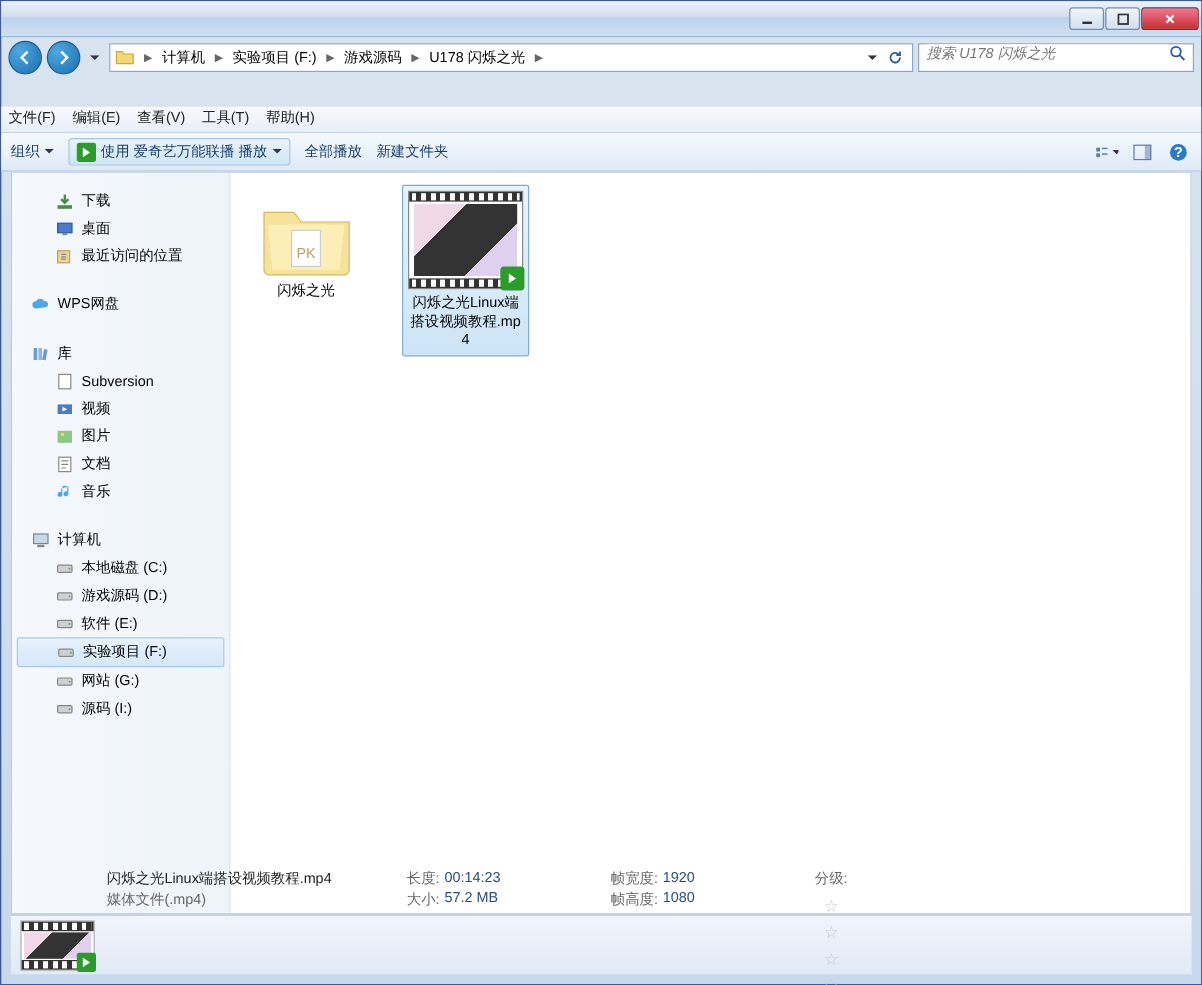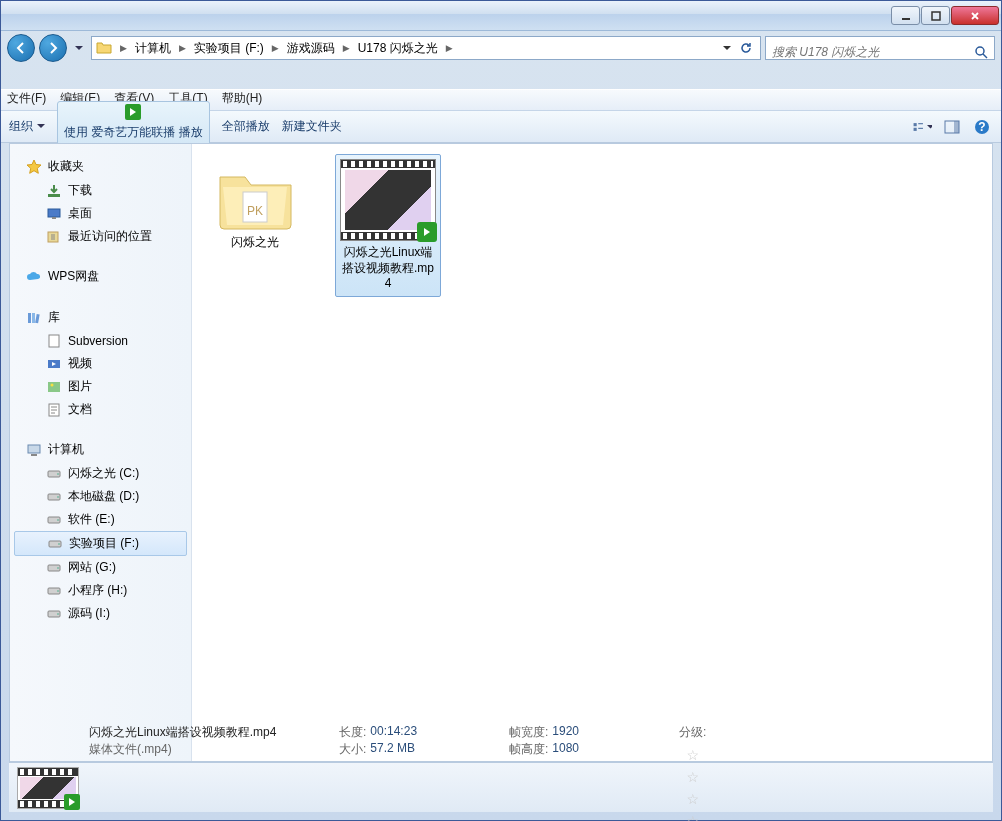--- a/index.html
+++ b/index.html
@@ -12,27 +12,27 @@
 .navbar { height: 34px; display: flex; align-items: center; padding: 2px 6px; gap: 4px; }
 .nav-btn { width: 28px; height: 28px; border-radius: 50%; background: radial-gradient(circle at 30% 30%, #4fa8e0, #1a6fb0); border: 1px solid #1a5a8e; display: flex; align-items: center; justify-content: center; cursor: pointer; }
 .nav-btn svg { width: 14px; height: 14px; fill: white; }
 .nav-dropdown { width: 16px; height: 20px; display: flex; align-items: center; justify-content: center; cursor: pointer; }
 .breadcrumb { flex: 1; height: 24px; background: white; border: 1px solid #8ca8c8; display: flex; align-items: center; padding: 0 2px; overflow: hidden; }
 .bc-icon { width: 20px; height: 20px; display: flex; align-items: center; justify-content: center; }
 .bc-sep { padding: 0 6px; color: #666; font-size: 9px; }
 .bc-item { padding: 0 2px; cursor: pointer; white-space: nowrap; }
 .bc-right { margin-left: auto; display: flex; align-items: center; padding-right: 4px; gap: 3px; }
 .bc-arrow-btn { width: 16px; height: 20px; display: flex; align-items: center; justify-content: center; cursor: pointer; }
-.searchbox { width: 230px; height: 24px; background: white; border: 1px solid #8ca8c8; display: flex; align-items: flex-end; padding: 0 6px; }
+.searchbox { width: 230px; height: 24px; background: white; border: 1px solid #8ca8c8; display: flex; align-items: flex-start; padding: 0 6px; }
 .searchbox input { flex: 1; border: none; outline: none; color: #888; font-style: italic; }
 .menubar { height: 22px; background: linear-gradient(to bottom, #f7fafd, #e6eef8); border-top: 1px solid #fff; border-bottom: 1px solid #c5d5e8; display: flex; align-items: flex-start; padding: 0 6px; gap: 14px; margin-top: 24px; }
 .menu-item { cursor: pointer; color: #222; }
 .toolbar { height: 32px; background: linear-gradient(to bottom, #f4f9fd, #dfeaf6); border-bottom: 1px solid #b8cadf; display: flex; align-items: center; padding: 0 8px; gap: 12px; }
 .tb-item { display: flex; align-items: center; gap: 4px; cursor: pointer; color: #1a3d6b; }
-.tb-item.play { background: linear-gradient(to bottom, #e8f4fb, #d0e5f5); border: 1px solid #a8c5e0; border-radius: 3px; padding: 2px 6px; flex-direction: column; }
+.tb-item.play { background: linear-gradient(to bottom, #e8f4fb, #d0e5f5); border: 1px solid #a8c5e0; border-radius: 3px; padding: 2px 6px; }
 .tb-play-icon { width: 16px; height: 16px; background: #2a9c2a; border-radius: 2px; display: flex; align-items: center; justify-content: center; }
 .tb-right { margin-left: auto; display: flex; gap: 8px; align-items: center; }
 .tb-ico { width: 22px; height: 22px; display: flex; align-items: center; justify-content: center; cursor: pointer; border: 1px solid transparent; }
 .content { flex: 1; display: flex; background: white; border: 1px solid #b8cadf; margin: 0 8px; overflow: hidden; }
 .sidebar { width: 182px; background: linear-gradient(to right, #f5f8fc 0%, #eef4fa 100%); border-right: 1px solid #d8e2ee; padding: 12px 0; overflow-y: auto; }
 .sb-group { margin-bottom: 18px; }
 .sb-header { display: flex; align-items: center; gap: 6px; padding: 2px 8px 4px 16px; cursor: pointer; }
 .sb-item { display: flex; align-items: center; gap: 6px; padding: 3px 8px 3px 36px; cursor: pointer; white-space: nowrap; }
 .sb-item.selected { background: linear-gradient(to bottom, #e8f2fd, #d4e7fb); border: 1px solid #a8c8e8; border-radius: 2px; margin: 0 4px; padding-left: 32px; }
 .icon16 { width: 16px; height: 16px; flex-shrink: 0; }
@@ -188,26 +188,20 @@
             <text x="8" y="12" text-anchor="middle" fill="white" font-size="11" font-weight="bold">?</text>
           </svg>
         </div>
     </div>
   </div>
 
   <div class="content">
     <div class="sidebar">
 
       <div class="sb-group">
-        <div class="sb-header">
-          <svg class="icon16" viewBox="0 0 16 16">
-              <path d="M8 1 l2 4.5 5 .5 -3.7 3.3 1 5 -4.3 -2.6 -4.3 2.6 1 -5 L1 6 l5 -.5 z" fill="#f5c842" stroke="#d4a020"></path>
-            </svg>
-          <span>收藏夹</span>
-        </div>
         <div class="sb-item">
             <svg class="icon16" viewBox="0 0 16 16">
               <rect x="2" y="11" width="12" height="3" fill="#4a8c4a"></rect>
               <path d="M8 2 v6 M5 6 l3 3 3-3" stroke="#4a8c4a" stroke-width="2" fill="none"></path>
             </svg>
             <span>下载</span>
           </div>
         <div class="sb-item">
             <svg class="icon16" viewBox="0 0 16 16">
               <rect x="2" y="3" width="12" height="8" fill="#4a7ac8" stroke="#2a5a9a"></rect>
@@ -262,43 +256,49 @@
             </svg>
             <span>图片</span>
           </div>
         <div class="sb-item">
             <svg class="icon16" viewBox="0 0 16 16">
               <rect x="3" y="2" width="10" height="12" fill="#fff" stroke="#888"></rect>
               <path d="M5 5 h6 M5 8 h6 M5 11 h4" stroke="#888"></path>
             </svg>
             <span>文档</span>
           </div>
+        <div class="sb-item">
+            <svg class="icon16" viewBox="0 0 16 16">
+              <path d="M6 3 v7 a2 2 0 1 1 -1 -1.7 V5 l6 -1.5 v6 a2 2 0 1 1 -1 -1.7 V3 z" fill="#4aa8e8"></path>
+            </svg>
+            <span>音乐</span>
+          </div>
       </div>
 
       <div class="sb-group">
         <div class="sb-header">
           <svg class="icon16" viewBox="0 0 16 16">
               <rect x="2" y="3" width="12" height="8" fill="#c8d8e8" stroke="#6a8ab0"></rect>
               <rect x="5" y="12" width="6" height="2" fill="#888"></rect>
             </svg>
           <span>计算机</span>
         </div>
         <div class="sb-item">
             <svg class="icon16" viewBox="0 0 16 16">
               <rect x="2" y="5" width="12" height="6" rx="1" fill="#d0d0d0" stroke="#888"></rect>
               <circle cx="12" cy="8" r="0.8" fill="#4a8"></circle>
             </svg>
-            <span>闪烁之光 (C:)</span>
-          </div>
-        <div class="sb-item">
-            <svg class="icon16" viewBox="0 0 16 16">
-              <rect x="2" y="5" width="12" height="6" rx="1" fill="#d0d0d0" stroke="#888"></rect>
-              <circle cx="12" cy="8" r="0.8" fill="#4a8"></circle>
-            </svg>
-            <span>本地磁盘 (D:)</span>
+            <span>本地磁盘 (C:)</span>
+          </div>
+        <div class="sb-item">
+            <svg class="icon16" viewBox="0 0 16 16">
+              <rect x="2" y="5" width="12" height="6" rx="1" fill="#d0d0d0" stroke="#888"></rect>
+              <circle cx="12" cy="8" r="0.8" fill="#4a8"></circle>
+            </svg>
+            <span>游戏源码 (D:)</span>
           </div>
         <div class="sb-item">
             <svg class="icon16" viewBox="0 0 16 16">
               <rect x="2" y="5" width="12" height="6" rx="1" fill="#d0d0d0" stroke="#888"></rect>
               <circle cx="12" cy="8" r="0.8" fill="#4a8"></circle>
             </svg>
             <span>软件 (E:)</span>
           </div>
         <div class="sb-item selected">
             <svg class="icon16" viewBox="0 0 16 16">
@@ -306,27 +306,20 @@
               <circle cx="12" cy="8" r="0.8" fill="#4a8"></circle>
             </svg>
             <span>实验项目 (F:)</span>
           </div>
         <div class="sb-item">
             <svg class="icon16" viewBox="0 0 16 16">
               <rect x="2" y="5" width="12" height="6" rx="1" fill="#d0d0d0" stroke="#888"></rect>
               <circle cx="12" cy="8" r="0.8" fill="#4a8"></circle>
             </svg>
             <span>网站 (G:)</span>
-          </div>
-        <div class="sb-item">
-            <svg class="icon16" viewBox="0 0 16 16">
-              <rect x="2" y="5" width="12" height="6" rx="1" fill="#d0d0d0" stroke="#888"></rect>
-              <circle cx="12" cy="8" r="0.8" fill="#4a8"></circle>
-            </svg>
-            <span>小程序 (H:)</span>
           </div>
         <div class="sb-item">
             <svg class="icon16" viewBox="0 0 16 16">
               <rect x="2" y="5" width="12" height="6" rx="1" fill="#d0d0d0" stroke="#888"></rect>
               <circle cx="12" cy="8" r="0.8" fill="#4a8"></circle>
             </svg>
             <span>源码 (I:)</span>
           </div>
       </div>
 

